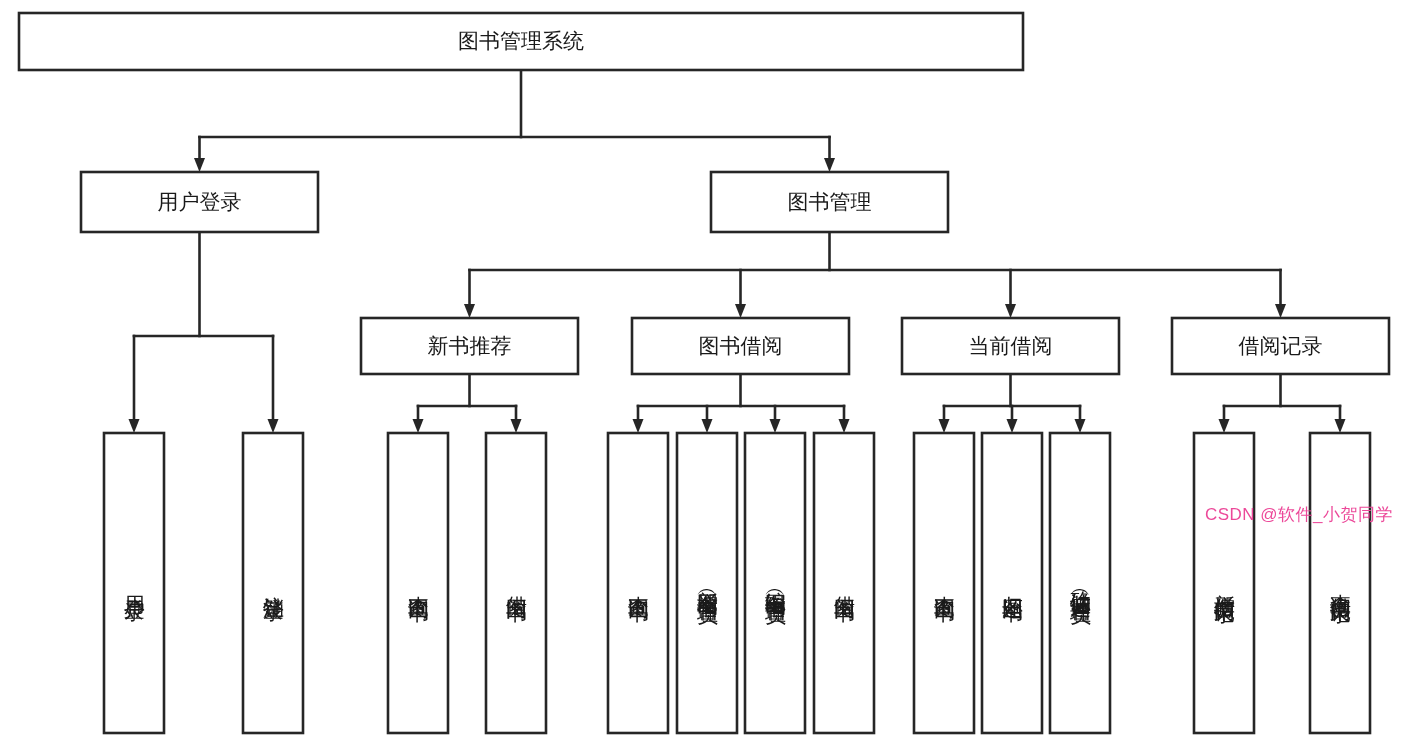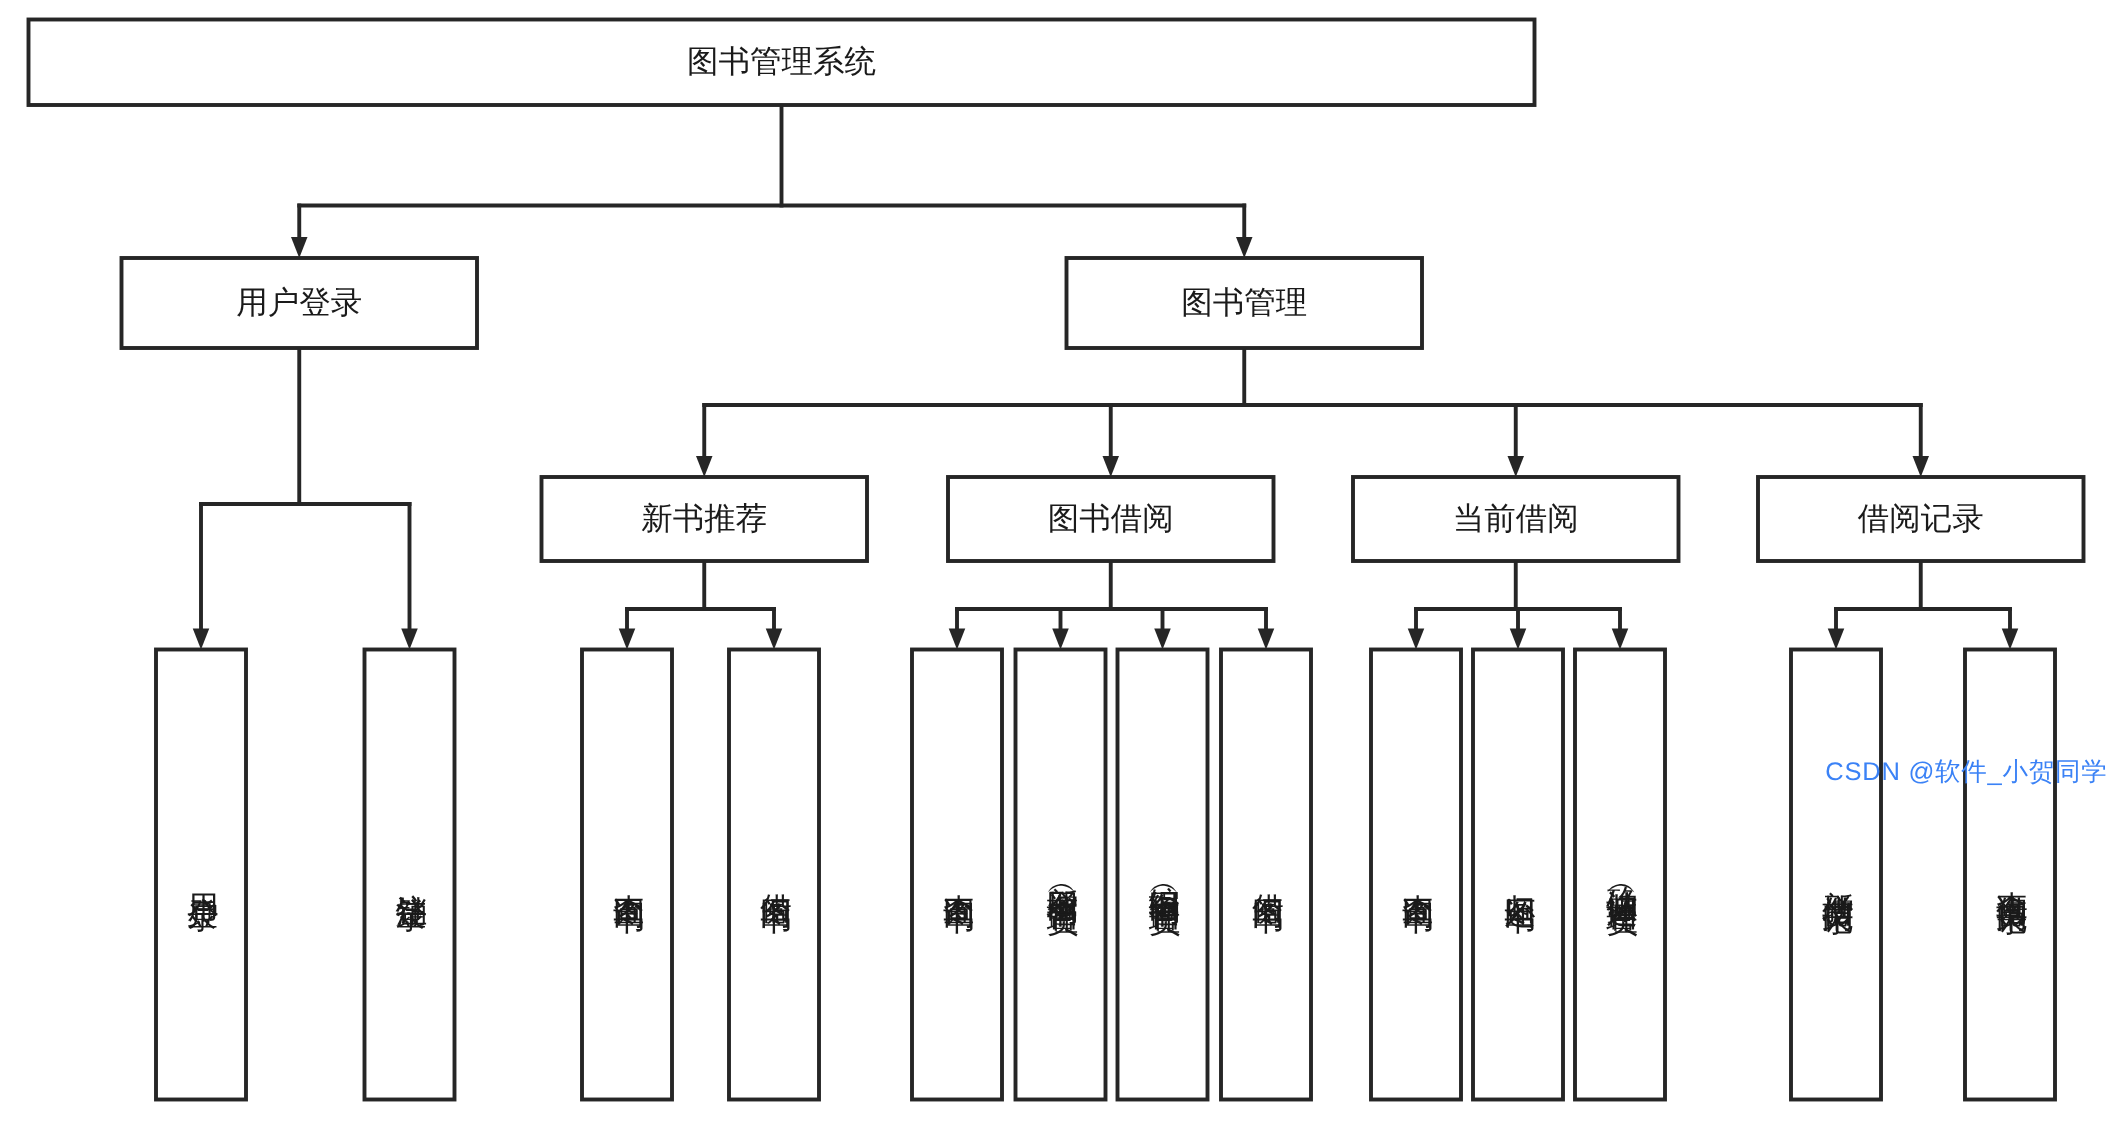--- a/index.html
+++ b/index.html
@@ -55,25 +55,25 @@
     font-family: "Liberation Sans", "DejaVu Sans", sans-serif;
     font-size: 21px;
     line-height: 1.18;
     letter-spacing: 2px;
     color: #1a1a1a;
     white-space: nowrap;
     pointer-events: none;
   }
   .watermark {
     position: absolute;
-    right: 0;
+    right: 12px;
     bottom: 6px;
     font-family: "Liberation Sans", "DejaVu Sans", sans-serif;
     font-size: 17px;
-    color: #3b82f6;
+    color: #ec4899;
     letter-spacing: 0.5px;
     white-space: nowrap;
   }
 </style>
 </head>
 <body>
 
 <div id="diagram-root">
 
   <svg id="flowchart" viewBox="0 0 1405 747">

